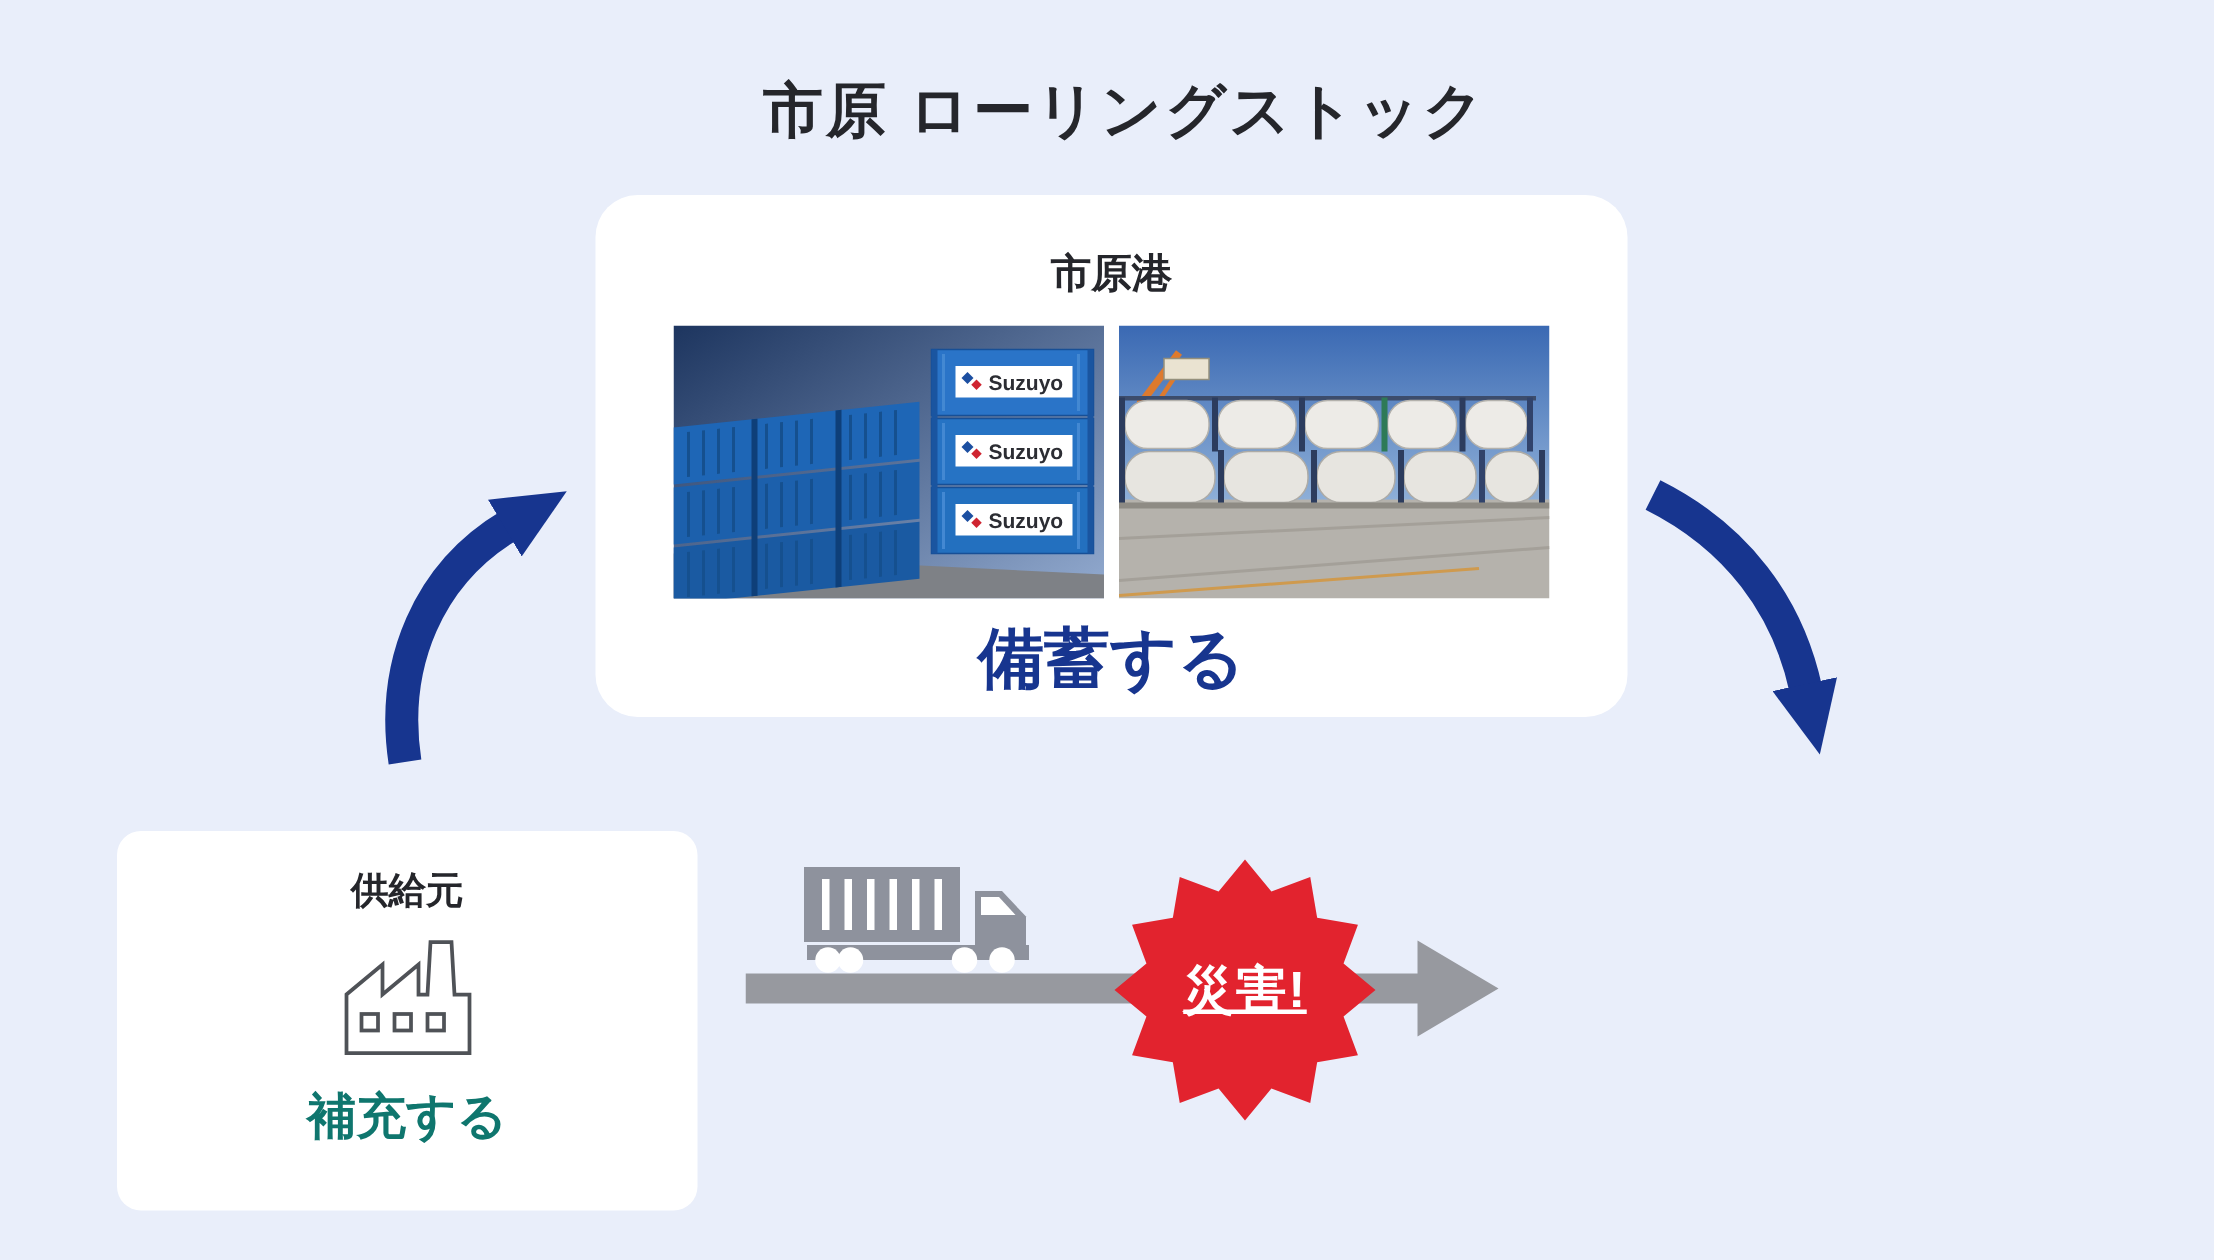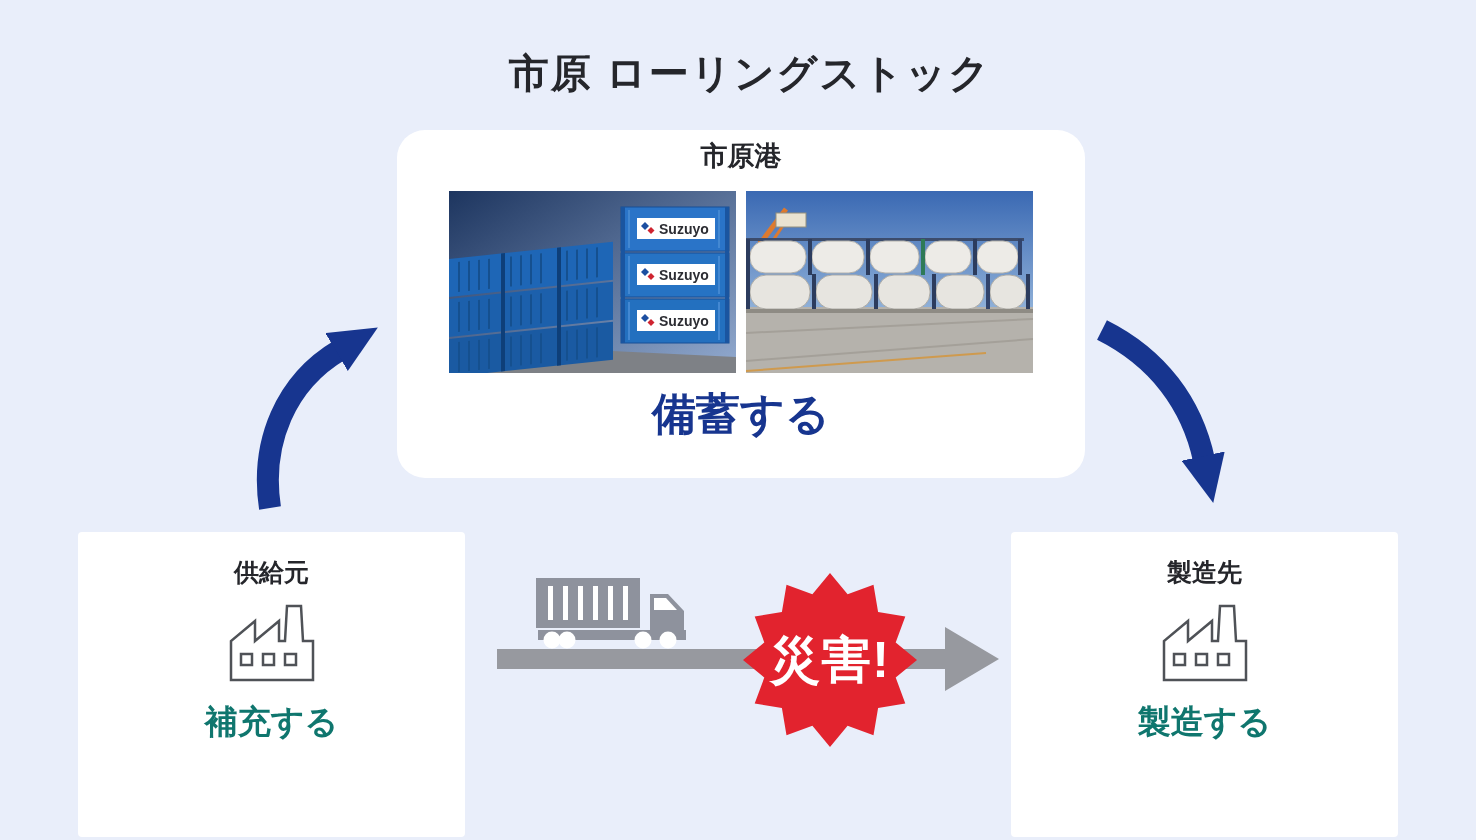--- a/index.html
+++ b/index.html
@@ -11,42 +11,42 @@
   .page-title {
     position:absolute; top:46px; left:0; width:100%;
     text-align:center; font-size:40px; font-weight:700;
     color:#25262b; letter-spacing:2px; margin:0;padding-left:12px;
   }
   .card { position:absolute; background:#ffffff; }
   .hub-card {
     left:397px; top:130px; width:688px; height:348px; border-radius:28px;
     display:flex; flex-direction:column; align-items:center;
   }
-  .hub-label { margin-top:9px; font-size:27px; font-weight:600; color:#25262b; line-height:34px; }
+  .hub-label { margin-top:35px; font-size:27px; font-weight:600; color:#25262b; line-height:34px; }
   .photos { display:flex; gap:10px; margin-top:18px;align-items:center; }
   .photo { width:287px; height:182px; overflow:hidden; }
   .hub-action { margin-top:20px; font-size:44px; font-weight:700; color:#17358f; line-height:42px; }
   .small-card {
-    top:532px; width:387px; height:305px; border-radius:4px;
+    top:554px; width:387px; height:253px; border-radius:16px;
     display:flex; flex-direction:column; align-items:center;
   }
   .supplier-card { left:78px; }
   .manufacturer-card { left:1011px; }
   .small-label { margin-top:24px; font-size:25px; font-weight:600; color:#25262b; line-height:32px; }
   .factory { margin-top:12px; }
   .small-action { margin-top:16px; font-size:33px; font-weight:700; color:#0f766e; line-height:44px; }
   .abs { position:absolute; }
   .starburst {
     position:absolute; left:740px; top:570px; width:180px; height:180px;
     display:flex; align-items:center; justify-content:center;
   }
   .starburst svg { position:absolute; inset:0; }
   .disaster-label {
-    position:relative; color:#ffffff; font-size:50px; font-weight:800;
-    letter-spacing:1px; font-style:normal;
+    position:relative; color:#ffffff; font-size:34px; font-weight:800;
+    letter-spacing:1px; font-style:normal;text-decoration:underline;
   }
   svg text { font-family:"Liberation Sans", sans-serif; }
 </style>
 </head>
 <body>
 
 <div class="stage">
 
   <h1 class="page-title">市原 ローリングストック</h1>
 
@@ -218,24 +218,14 @@
     <div class="small-label">供給元</div>
     <svg class="factory" width="92" height="84" viewBox="0 0 92 84">
       <path d="M5,80 L5,41 L29,21 L29,41 L53,21 L53,41 L59,41 L61,6 L75,6 L77,41 L87,41 L87,80 Z" fill="none" stroke="#4f5257" stroke-width="2.5"></path>
       <rect x="15" y="54" width="11" height="11" fill="none" stroke="#4f5257" stroke-width="2.5"></rect>
       <rect x="37" y="54" width="11" height="11" fill="none" stroke="#4f5257" stroke-width="2.5"></rect>
       <rect x="59" y="54" width="11" height="11" fill="none" stroke="#4f5257" stroke-width="2.5"></rect>
     </svg>
     <div class="small-action">補充する</div>
   </section>
 
-  <section class="card small-card manufacturer-card">
-    <div class="small-label">製造先</div>
-    <svg class="factory" width="92" height="84" viewBox="0 0 92 84">
-      <path d="M5,80 L5,41 L29,21 L29,41 L53,21 L53,41 L59,41 L61,6 L75,6 L77,41 L87,41 L87,80 Z" fill="none" stroke="#4f5257" stroke-width="2.5"></path>
-      <rect x="15" y="54" width="11" height="11" fill="none" stroke="#4f5257" stroke-width="2.5"></rect>
-      <rect x="37" y="54" width="11" height="11" fill="none" stroke="#4f5257" stroke-width="2.5"></rect>
-      <rect x="59" y="54" width="11" height="11" fill="none" stroke="#4f5257" stroke-width="2.5"></rect>
-    </svg>
-    <div class="small-action">製造する</div>
-  </section>
 
 </div>
 
 </body></html>

